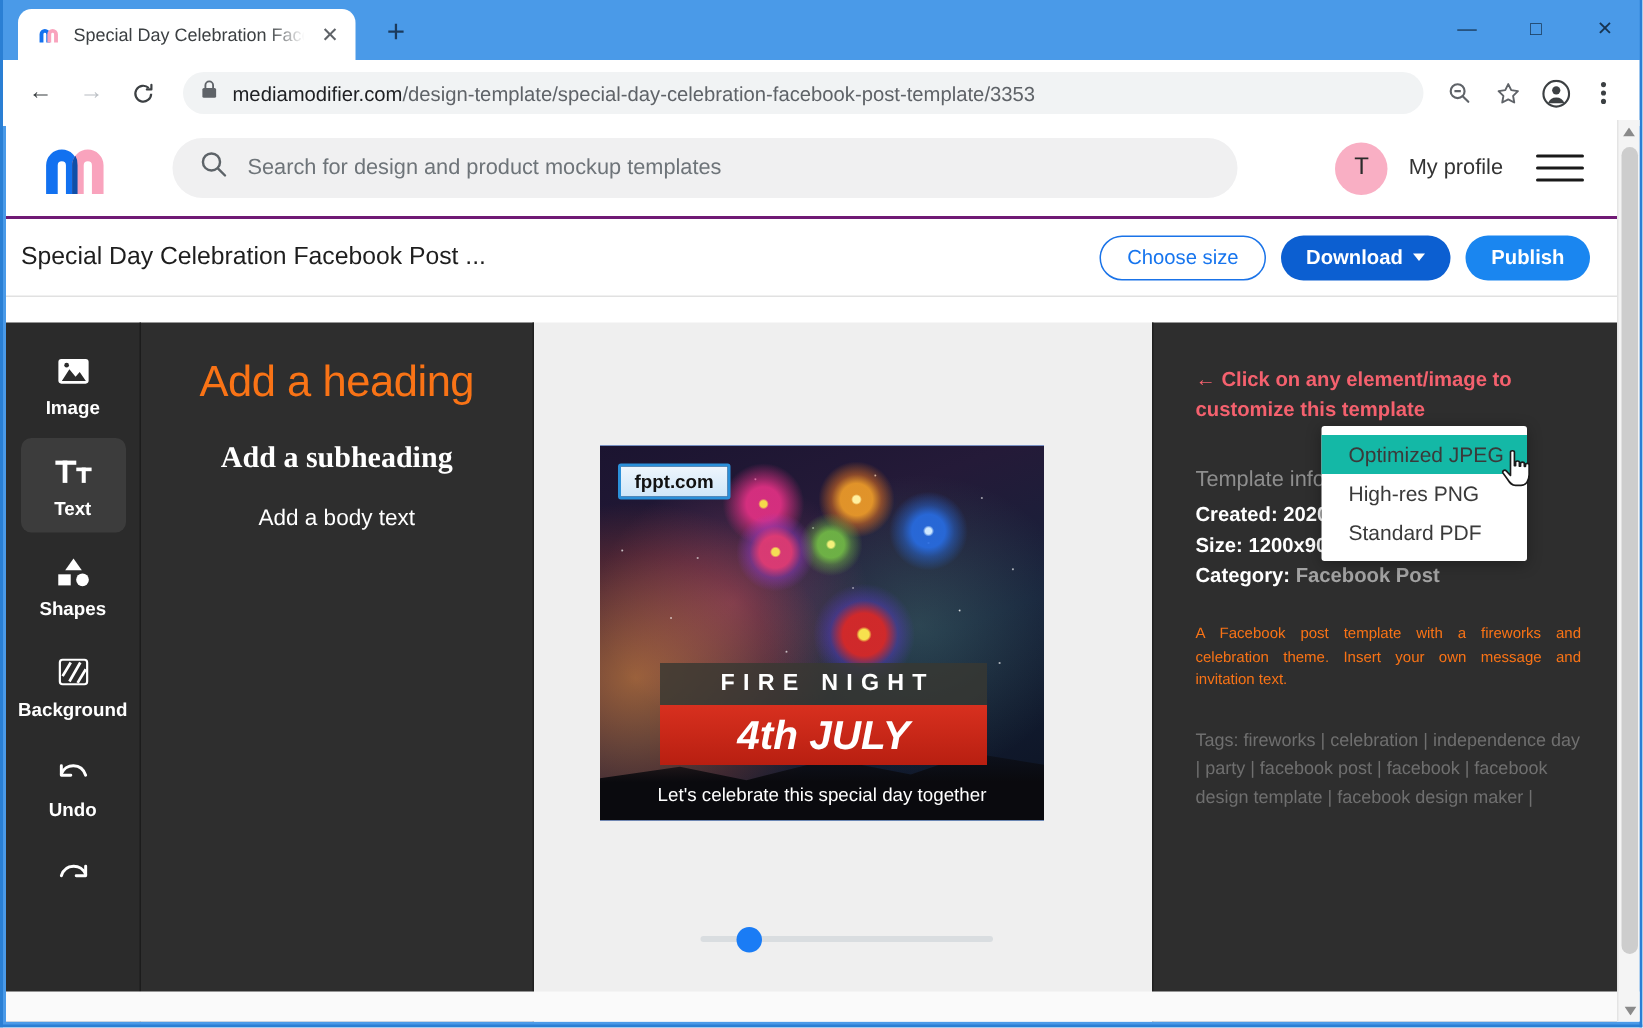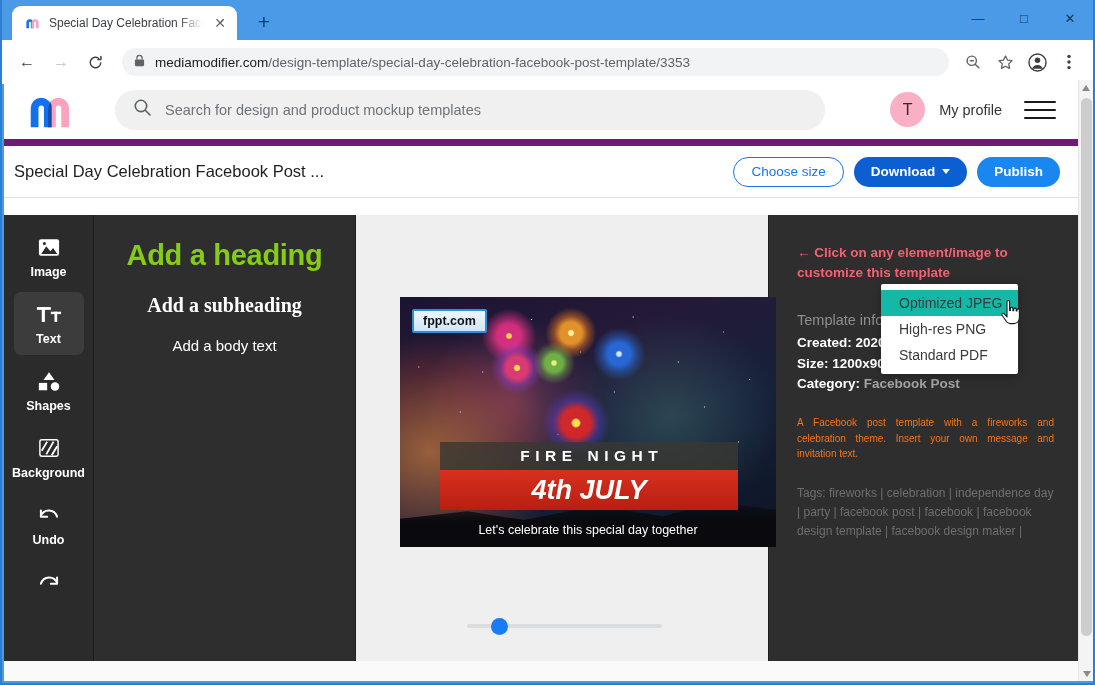--- a/index.html
+++ b/index.html
@@ -136,21 +136,21 @@
   }
 
   
   #app-header {
     height: 66px;
     background: #ffffff;
     display: flex;
     align-items: center;
     padding: 0 22px 0 24px;
     gap: 0;
-    border-bottom: 7px solid #701a75;
+    border-bottom: 2px solid #701a75;
   }
   #logo {
     width: 62px; height: 44px;
     display: flex; align-items: center;
     flex: 0 0 auto;
   }
   #search-box {
     width: 710px;
     height: 40px;
     background: #f0f0f1;
@@ -325,22 +325,22 @@
   #text-panel {
     width: 262px;
     background: #2e2e2e;
     flex: 0 0 auto;
     padding-top: 24px;
     text-align: center;
     border-right: 1px solid #1f1f1f;
   }
   #tp-heading {
     font-size: 29px;
-    font-weight: bold;
-    color: #84cc16;
+    font-weight: normal;
+    color: #f97316;
     margin-bottom: 22px;
     letter-spacing: -.3px;
   }
   #tp-subheading {
     font-family: "Liberation Serif", serif;
     font-size: 20px;
     font-weight: bold;
     color: #ffffff;
     margin-bottom: 20px;
   }
@@ -351,21 +351,21 @@
 
   #canvas-area {
     flex: 1 1 auto;
     background: #efefef;
     position: relative;
   }
   #preview-frame {
     position: absolute;
     left: 44px;
     top: 82px;
-    width: 376px;
+    width: 296px;
     height: 250px;
     background: #3b82f6;
     overflow: hidden;
   }
   
   #sky {
     position: absolute; inset: 0;
     background:
       radial-gradient(ellipse 170px 150px at 8% 62%, rgba(255,150,60,.55), rgba(255,90,40,.18) 55%, transparent 78%),
       radial-gradient(ellipse 130px 120px at 30% 42%, rgba(255,110,150,.3), transparent 70%),

